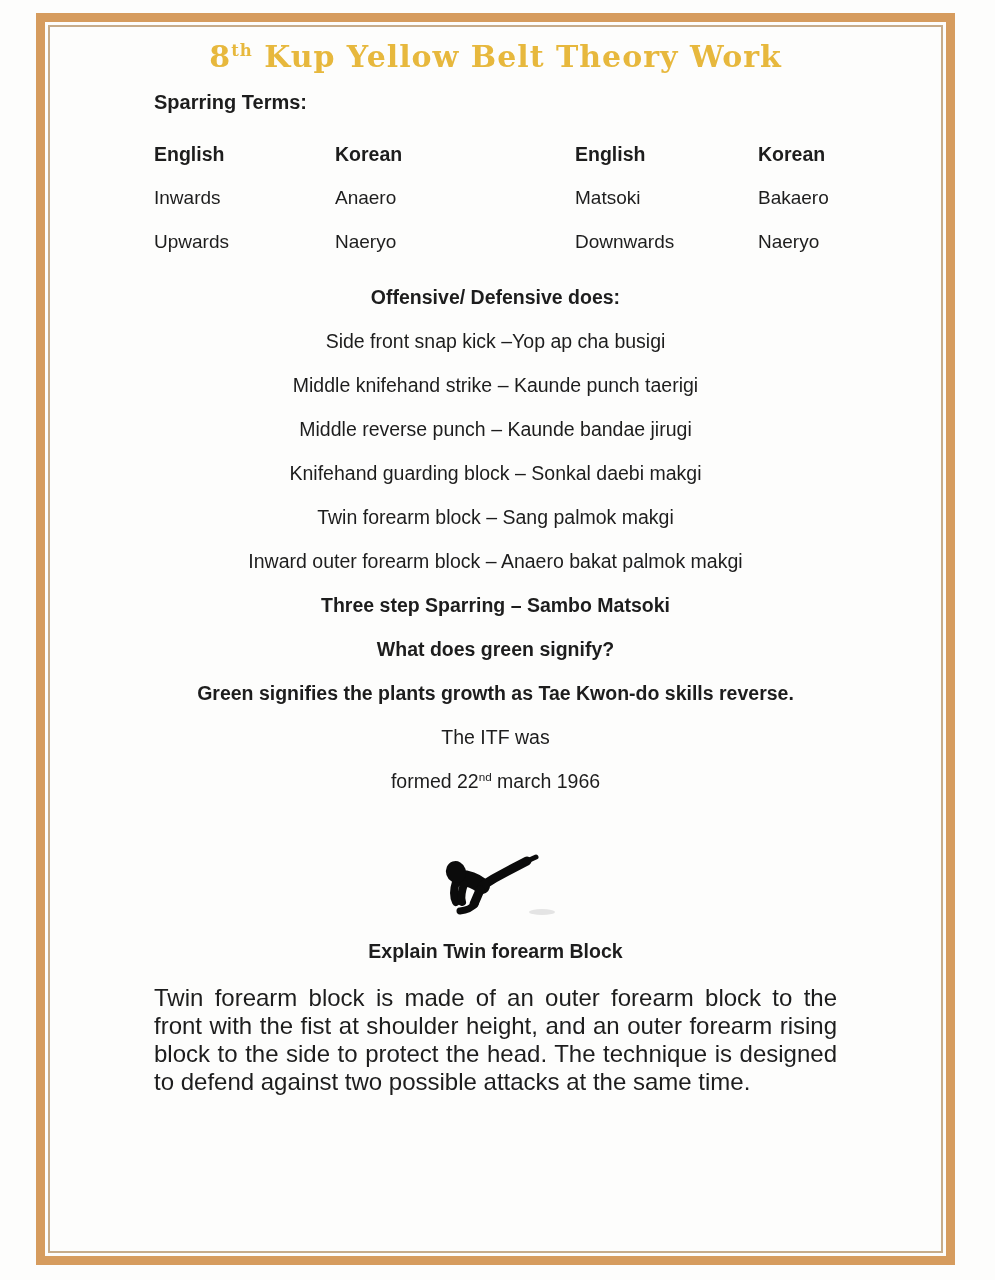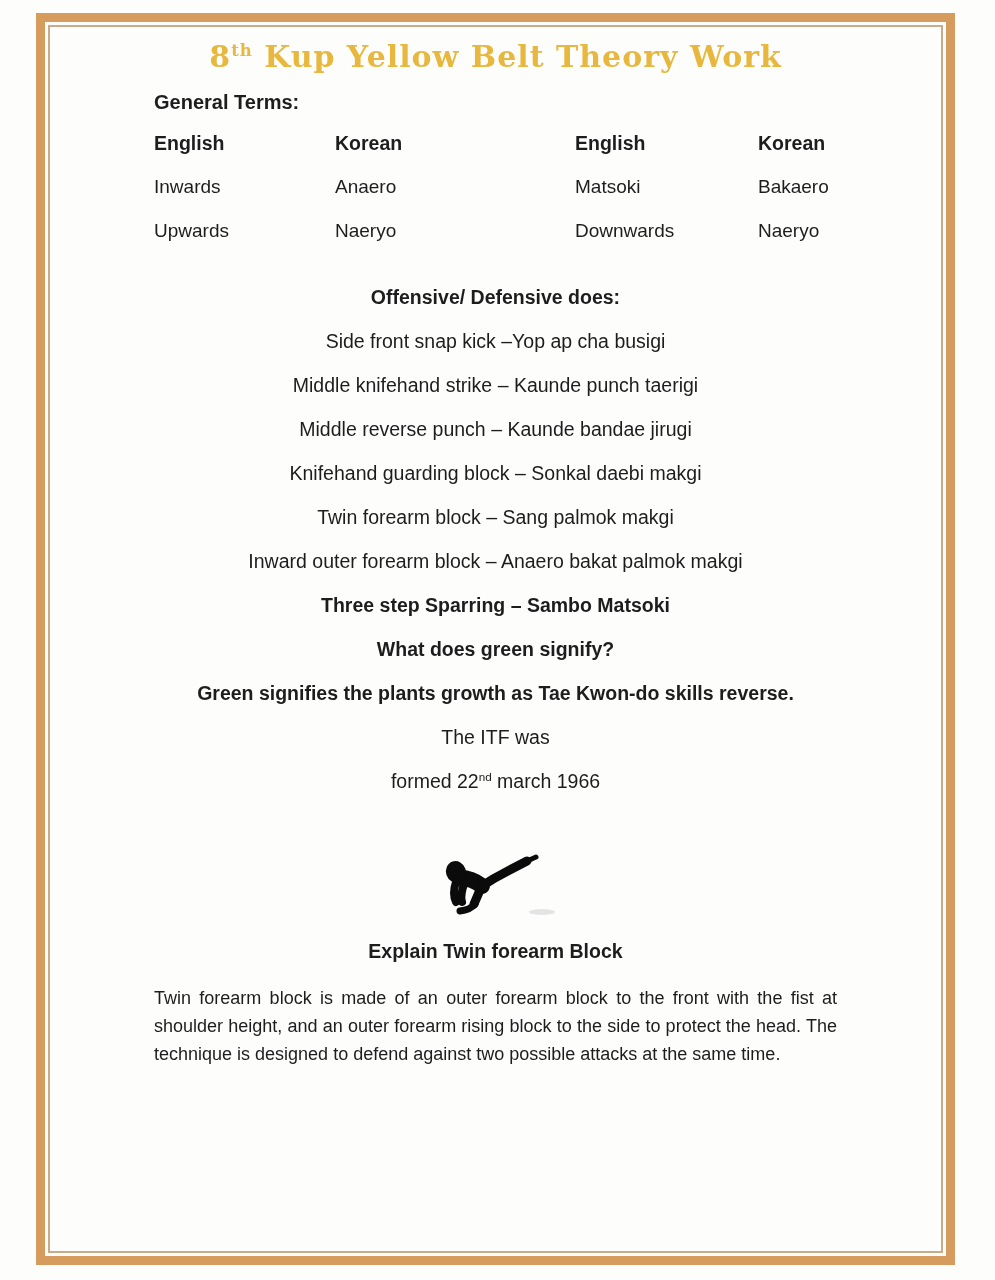--- a/index.html
+++ b/index.html
@@ -48,21 +48,21 @@
     font-weight: bold;
   }
   .terms-grid {
     margin-top: 19px;
     display: grid;
     grid-template-columns: 181px 240px 183px 1fr;
     grid-auto-rows: 44px;
     font-size: 19px;
   }
   .terms-grid .hdr { font-weight: bold; font-size: 19.5px; }
-  .cell { line-height: 22px; }
+  .cell { line-height: 22px; margin-top: 11px; }
   .bold { font-weight: bold; }
   p.line {
     margin: 22px 0 0 0;
     font-size: 19.5px;
     line-height: 22px;
     text-align: center;
   }
   .moves-heading   { margin-top: 42px; }
   .sparring-line   { margin-top: 61px; }
   .answer-line     { margin-top: 21px; }
@@ -71,36 +71,36 @@
   .figure-wrap {
     margin: 60px 0 0 0;
     height: 66px;
     display: flex;
     justify-content: center;
   }
   .figure-wrap svg { display: block; }
   .explain-heading { margin-top: 24px; }
   .body-par {
     margin: 22px 0 0 0;
-    font-size: 18px;
+    font-size: 24px;
     line-height: 28px;
     text-align: justify;
     text-justify: inter-word;
   }
 </style>
 </head>
 <body>
 
 <div class="frame">
   <div class="frame-inner">
     <div class="content">
 
       <h1 class="title"><span>8</span><sup>th</sup><span> Kup Yellow Belt Theory Work</span></h1>
 
-      <p class="gt-heading">General Terms:</p>
+      <p class="gt-heading">Sparring Terms:</p>
 
       <div class="terms-grid">
         <div class="cell hdr">English</div>
         <div class="cell hdr">Korean</div>
         <div class="cell hdr">English</div>
         <div class="cell hdr">Korean</div>
 
         <div class="cell">Inwards</div>
         <div class="cell">Anaero</div>
         <div class="cell">Matsoki</div>

